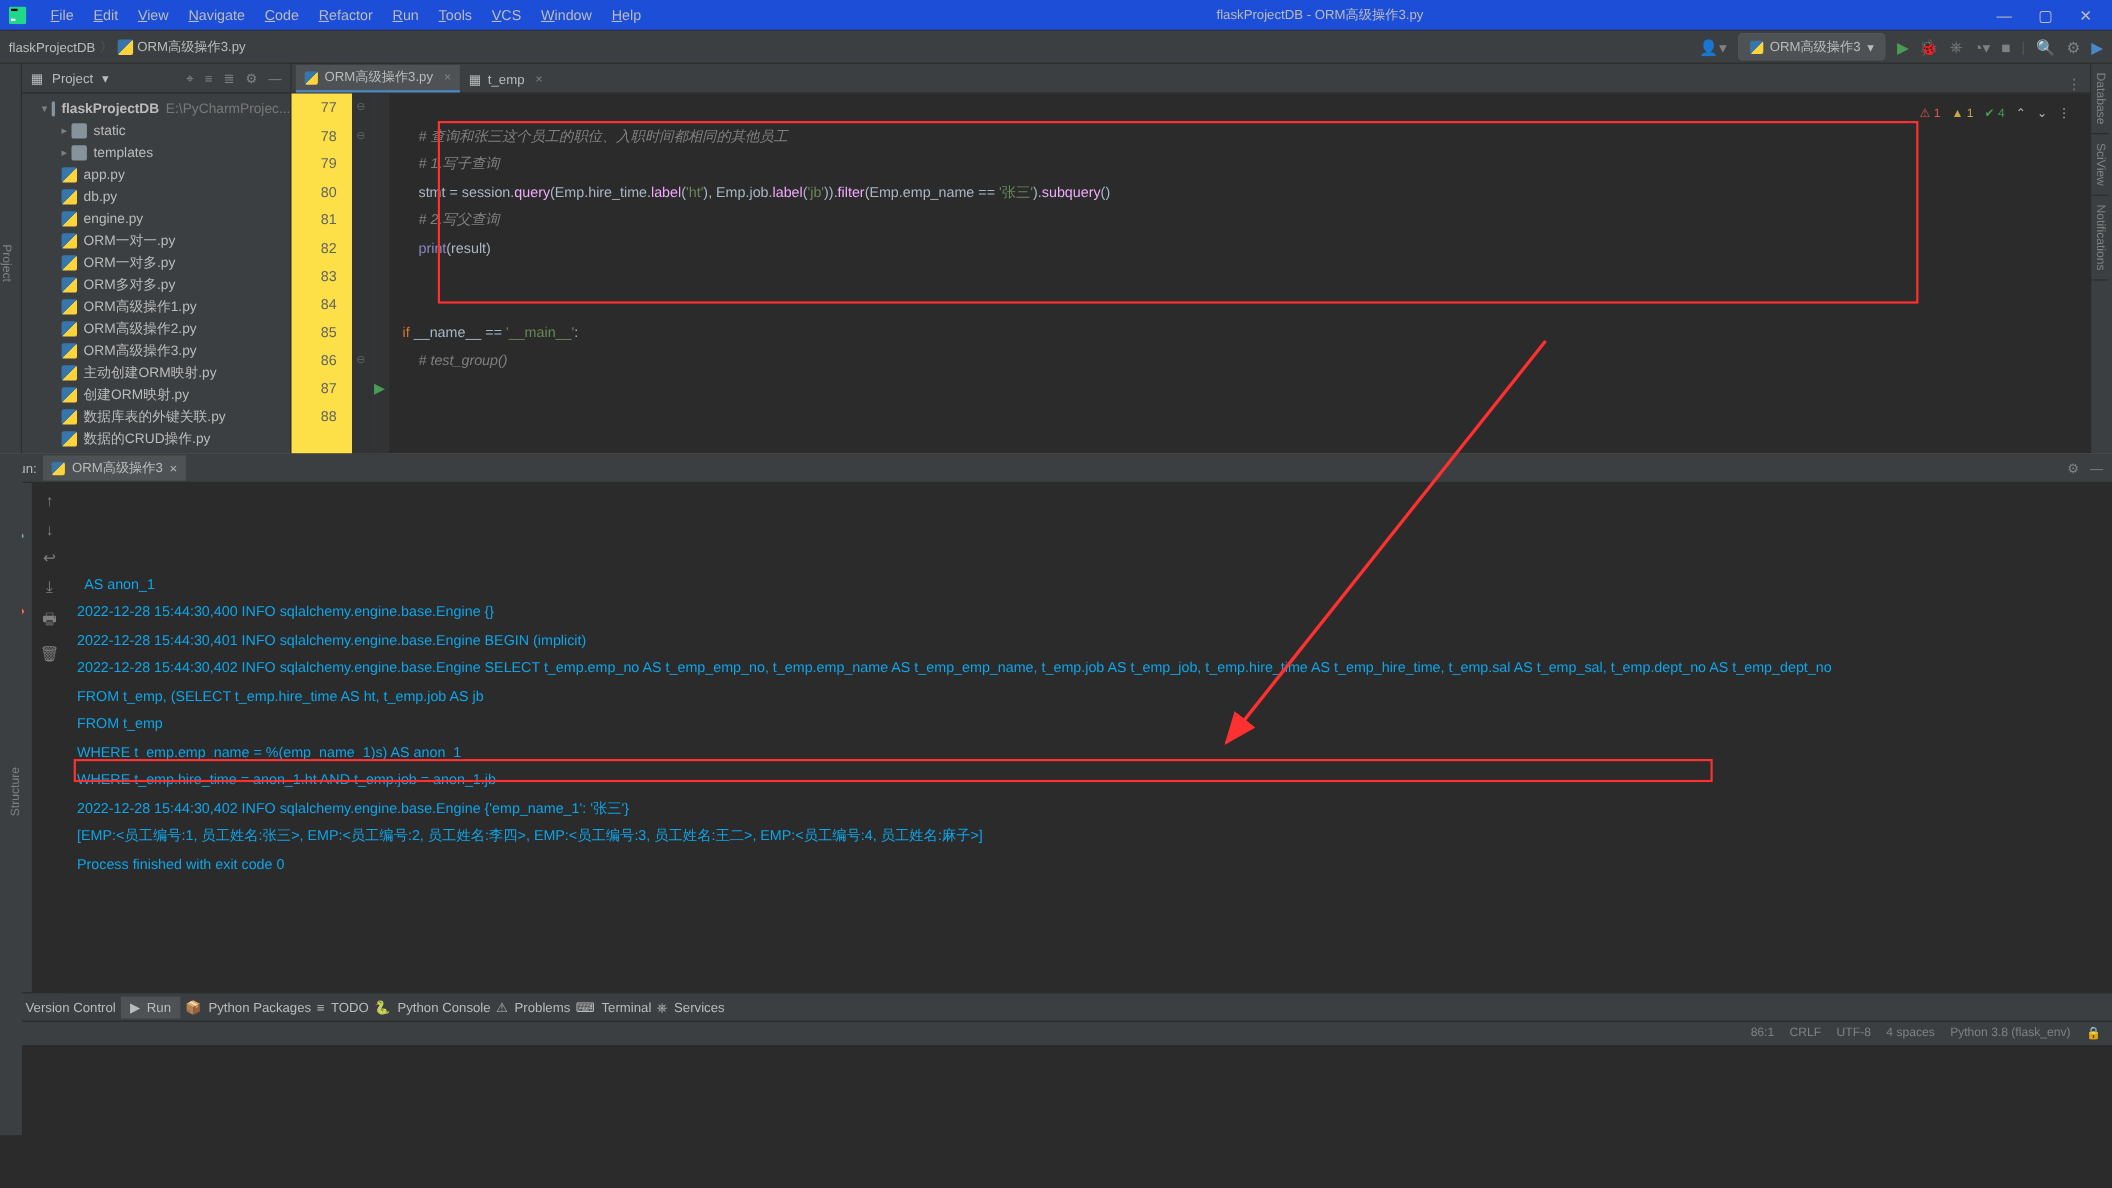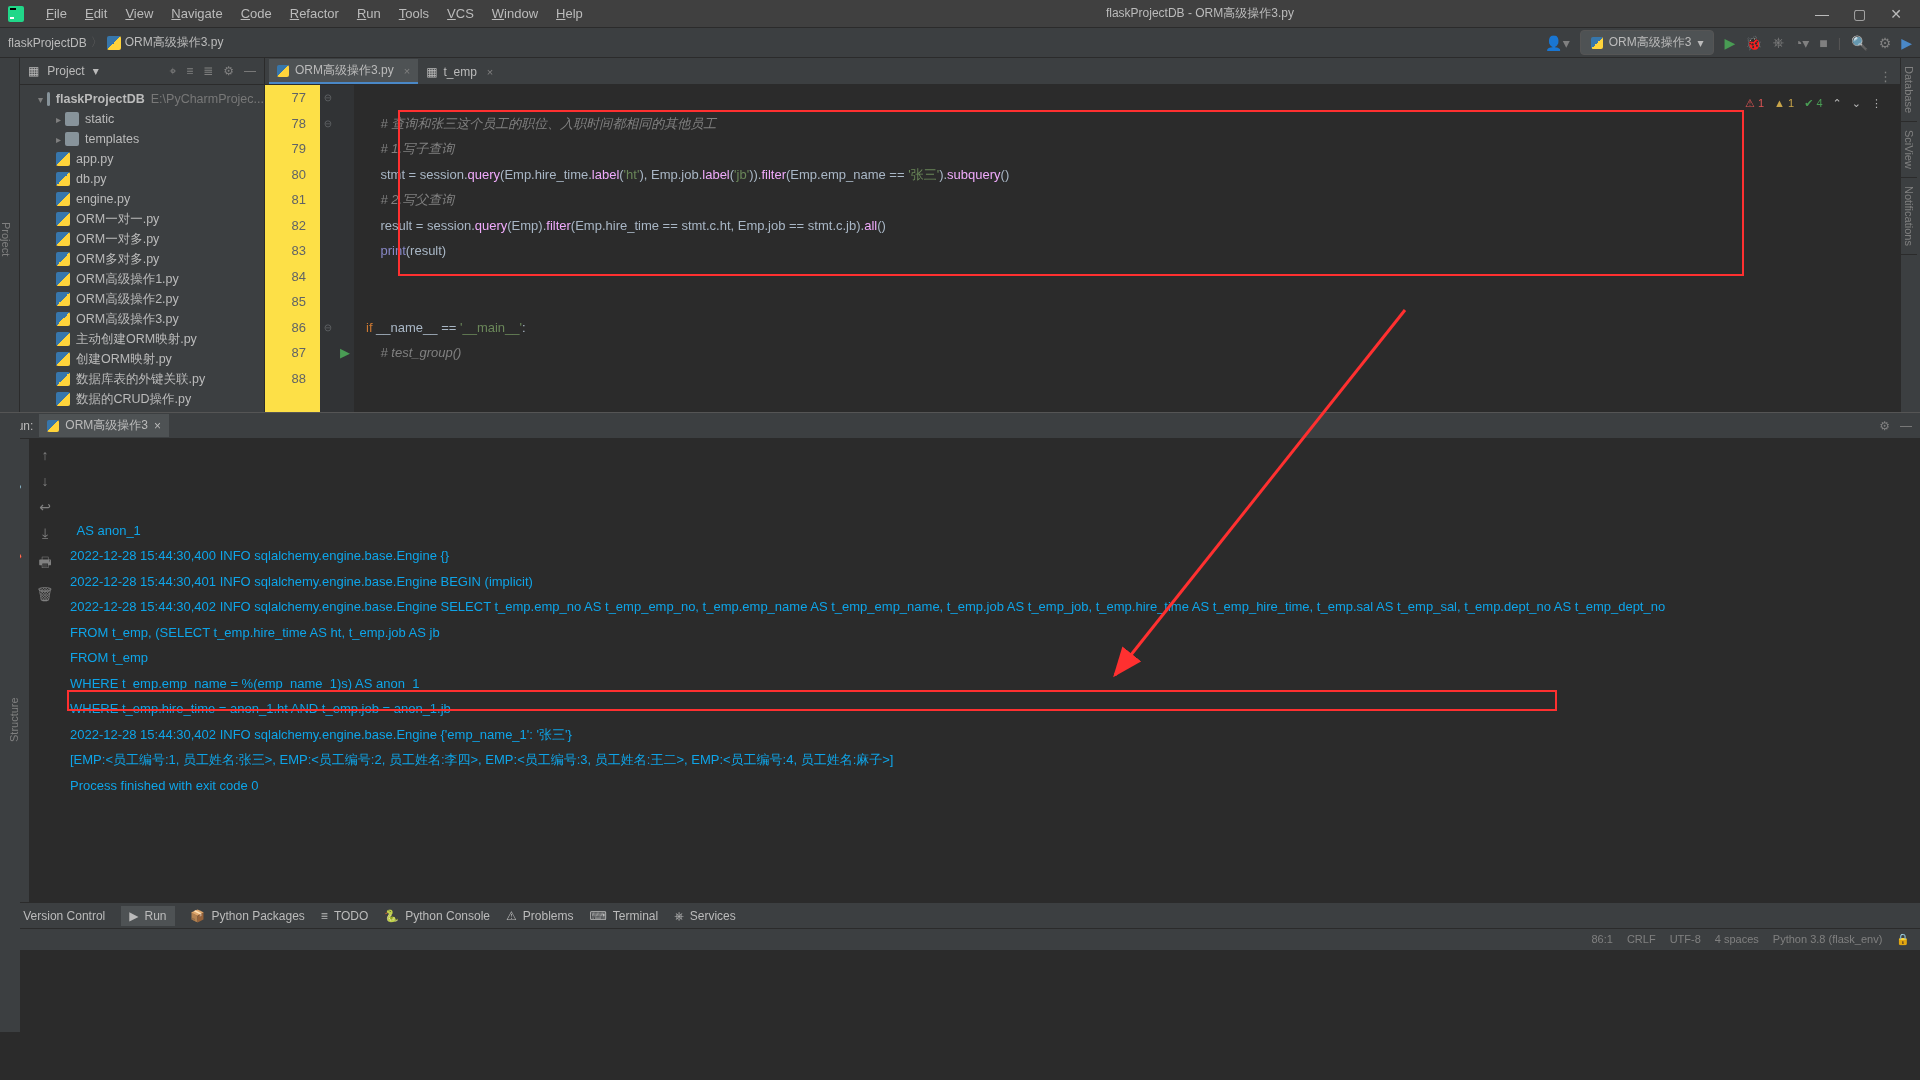--- a/index.html
+++ b/index.html
@@ -1,17 +1,17 @@
 <!DOCTYPE html>
 <html><head>
 <meta charset="utf-8">
 <style>
 * { margin: 0; padding: 0; box-sizing: border-box; font-family: "Segoe UI", Arial, sans-serif; }
 body { background: #2b2b2b; color: #a9b7c6; width: 1920px; height: 1080px; overflow: hidden; font-size: 13px; }
-.titlebar { height: 28px; background: #404040; display: flex; align-items: center; padding: 0 8px; border-bottom: 1px solid #2b2b2b; }
+.titlebar { height: 28px; background: #1d4ed8; display: flex; align-items: center; padding: 0 8px; border-bottom: 1px solid #2b2b2b; }
 .titlebar .logo { width: 16px; height: 16px; margin-right: 14px; }
 .titlebar .menus { display: flex; gap: 2px; }
 .titlebar .menu-item { padding: 4px 8px; color: #bbbbbb; cursor: pointer; }
 .titlebar .menu-item u { text-decoration: underline; }
 .titlebar .title { flex: 1; text-align: center; color: #bbbbbb; font-size: 12px; }
 .titlebar .win-controls { display: flex; gap: 12px; padding-right: 4px; }
 .titlebar .win-controls span { color: #bbbbbb; cursor: pointer; font-size: 14px; padding: 0 6px; }
 .nav-row { height: 30px; background: #3c3f41; display: flex; align-items: center; justify-content: space-between; padding: 0 8px; border-bottom: 1px solid #2b2b2b; }
 .breadcrumb { display: flex; align-items: center; gap: 4px; font-size: 12px; color: #808080; }
 .breadcrumb .bc-item { color: #bbbbbb; }
@@ -65,21 +65,21 @@
 .run-header { height: 26px; display: flex; align-items: center; background: #3c3f41; padding: 0 8px; gap: 6px; color: #bbbbbb; font-size: 12px; border-bottom: 1px solid #2b2b2b; }
 .run-header .rtab { display: flex; align-items: center; gap: 6px; padding: 3px 8px; background: #4e5254; border-radius: 0; }
 .run-header .actions { margin-left: auto; display:flex; gap:10px; color:#808080; }
 .run-body { flex: 1; display: flex; overflow:hidden; }
 .run-toolbar { width: 30px; background: #3c3f41; display:flex; flex-direction:column; gap:10px; padding-top:8px; align-items:center; color:#808080; font-size:14px; border-right:1px solid #2b2b2b; }
 .run-toolbar2 { width: 30px; background: #2b2b2b; display:flex; flex-direction:column; gap:10px; padding-top:8px; align-items:center; color:#808080; font-size:14px; }
 .run-output { flex: 1; font-family: "JetBrains Mono", Consolas, monospace; font-size: 13px; line-height: 25.5px; padding: 2px 10px; color:#0ea5e9; white-space: pre; position: relative; overflow:hidden; }
 .highlight-box2 { position: absolute; border: 2px solid #ff3030; left: 7px; top: 251px; width: 1490px; height: 21px; pointer-events:none; }
 .red-arrow { position: absolute; pointer-events: none; }
 .red-arrow svg { overflow: visible; }
-.bottom-bar { height: 26px; background: #3c3f41; display: flex; align-items: center; padding: 0 10px; gap: 16px; border-top: 1px solid #2b2b2b; font-size: 12px; color: #bbbbbb; }
+.bottom-bar { height: 26px; background: #3c3f41; display: flex; align-items: center; padding: 0 10px; gap: 5px; border-top: 1px solid #2b2b2b; font-size: 12px; color: #bbbbbb; }
 .bottom-bar .btab { display:flex; align-items:center; gap:6px; cursor:pointer; }
 .bottom-bar .btab.active { background:#4e5254; padding:3px 8px; margin:-3px 0; }
 .status-bar { height: 22px; background: #3c3f41; display: flex; align-items: center; justify-content: space-between; padding: 0 10px; font-size: 11px; color: #808080; border-top: 1px solid #2b2b2b; text-align: right; }
 .status-bar .right { display:flex; gap:14px; }
 .left-bottom-gutter { position:absolute; left:0; top:418px; width:20px; background:#3c3f41; writing-mode:vertical-lr; text-align:center; color:#808080; font-size:11px; height:614px; display:flex; flex-direction:column; justify-content:flex-end; padding-bottom:10px; gap:16px; }
 </style>
 </head>
 <body>
 
 <div class="titlebar">
@@ -243,21 +243,20 @@
           <span>⌃</span>
           <span>⌄</span>
           <span>⋮</span>
         </div>
         <div class="highlight-box1"></div>
       <div class="cline"></div>
           <div class="cline">    <span class="cmt"># 查询和张三这个员工的职位、入职时间都相同的其他员工</span></div>
           <div class="cline">    <span class="cmt"># 1.写子查询</span></div>
           <div class="cline">    stmt = session.<span class="call">query</span>(Emp.hire_time.<span class="call">label</span>(<span class="str">'ht'</span>), Emp.job.<span class="call">label</span>(<span class="str">'jb'</span>)).<span class="call">filter</span>(Emp.emp_name == <span class="str">'张三'</span>).<span class="call">subquery</span>()</div>
           <div class="cline">    <span class="cmt"># 2.写父查询</span></div>
-          <div class="cline">    result = session.<span class="call">query</span>(Emp).<span class="call">filter</span>(Emp.hire_time == stmt.c.ht, Emp.job == stmt.c.jb).<span class="call">all</span>()</div>
           <div class="cline">    <span class="builtin">print</span>(result)</div>
           <div class="cline"></div>
           <div class="cline"></div>
           <div class="cline"><span class="kw">if</span> __name__ == <span class="str">'__main__'</span>:</div>
           <div class="cline">    <span class="cmt"># test_group()</span></div>
         </div>
     </div>
   </div>
   <div class="right-gutter" id="rtabs">
       <div class="vtab">Database</div>

